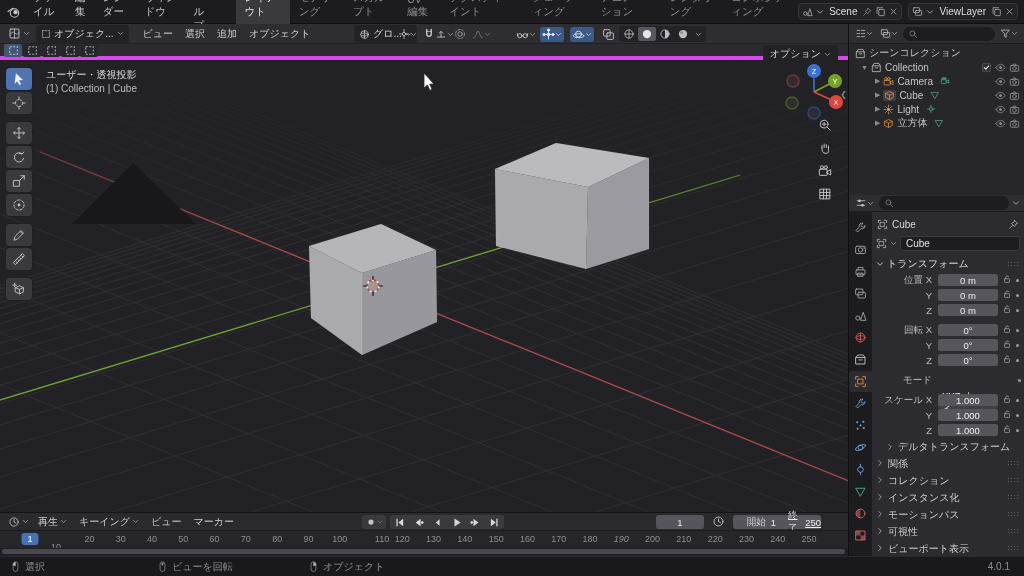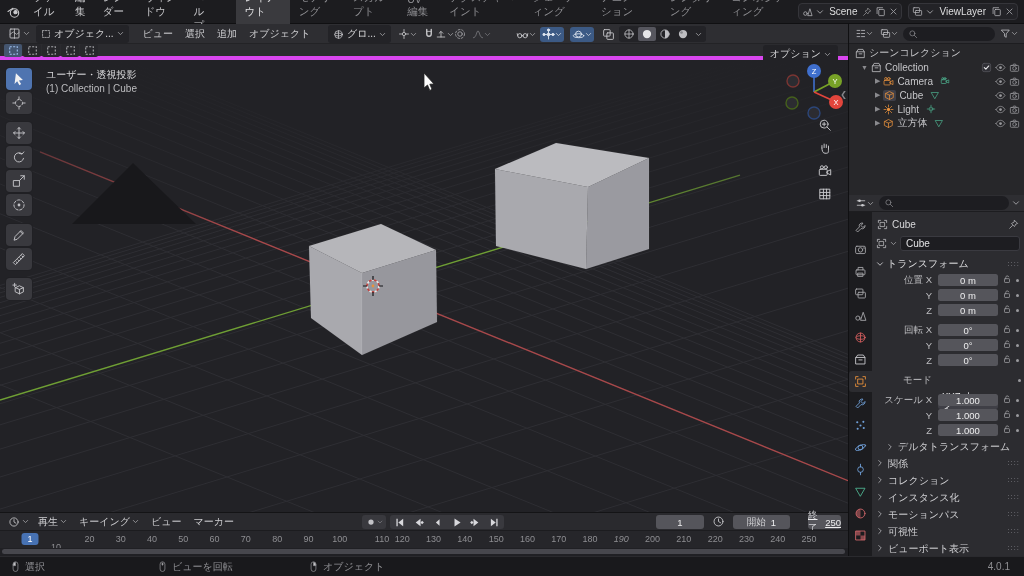--- a/index.html
+++ b/index.html
@@ -255,21 +255,21 @@
                 </svg>
               </span>
           </span>
           <div id="vp-menus" style="display:flex; margin-left:6px;">
               <span class="hdr-menu">ビュー</span>
               <span class="hdr-menu">選択</span>
               <span class="hdr-menu">追加</span>
               <span class="hdr-menu">オブジェクト</span>
             </div>
         </div>
-        <div class="abs" style="left:328px;">
+        <div class="abs" style="left:354px;">
           <span class="mode-dd">
             <span style="display: inline-flex; align-items: center;">
                 <svg width="11" height="11" viewBox="0 0 16 16" stroke="#c9c9cc" stroke-width="1.1" stroke-linecap="round" stroke-linejoin="round" fill="none">
                   <circle cx="8" cy="8" r="5.5" fill="none"></circle>
                   <ellipse cx="8" cy="8" rx="5.5" ry="2.1" fill="none"></ellipse>
                   <path d="M8 2.5v11" fill="none"></path>
                 </svg>
               </span>
             <span>グロ...</span>
             <span style="display: inline-flex; align-items: center;">
@@ -737,21 +737,21 @@
         <span class="tl-clock" style="display: inline-flex; align-items: center;">
             <svg width="13" height="13" viewBox="0 0 16 16" stroke="#c9c9cc" stroke-width="1.1" stroke-linecap="round" stroke-linejoin="round" fill="none">
               <circle cx="8" cy="8" r="5.5" fill="none"></circle>
               <path d="M8 4.8V8l2.6 1.6" fill="none"></path>
             </svg>
           </span>
         <div class="tl-field" style="left:733px; width:57px;">
           <span class="lbl">開始</span>
           <span>1</span>
         </div>
-        <div class="tl-field" style="left:808px; width:33px;text-decoration:underline;">
+        <div class="tl-field" style="left:788px; width:33px;text-decoration:underline;">
           <span class="lbl">終了</span>
           <span>250</span>
         </div>
       </div>
       <div class="tl-ruler" id="tl-ruler">
           <span class="frame-badge" style="left: 30px;">1</span>
           <span class="ruler-lab" style="left: 56px; margin-top: 8px;">10</span>
           <span class="ruler-lab" style="left: 89.4415px;">20</span>
           <span class="ruler-lab" style="left: 120.727px;">30</span>
           <span class="ruler-lab" style="left: 152.012px;">40</span>

